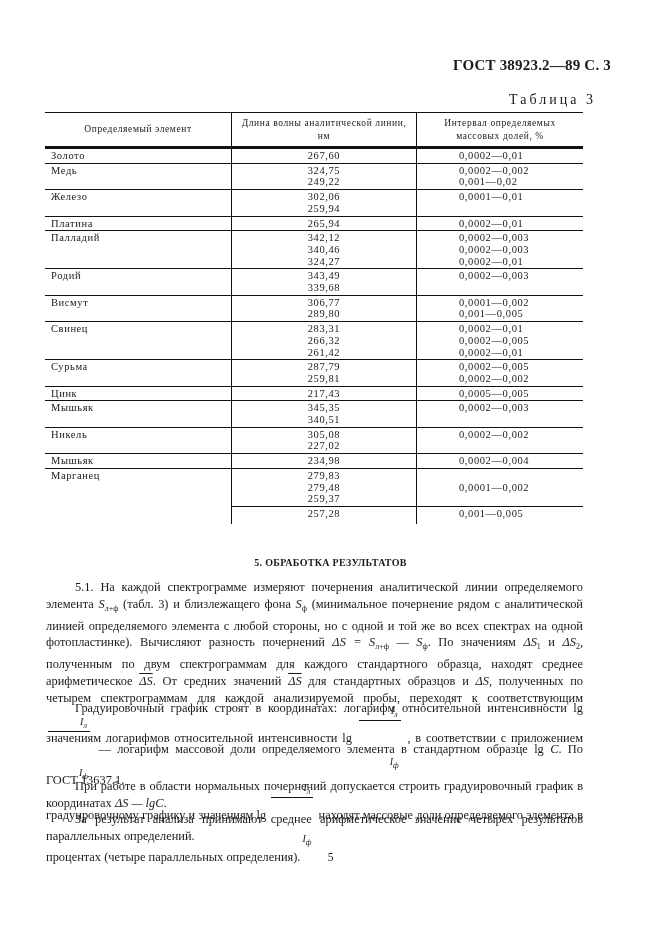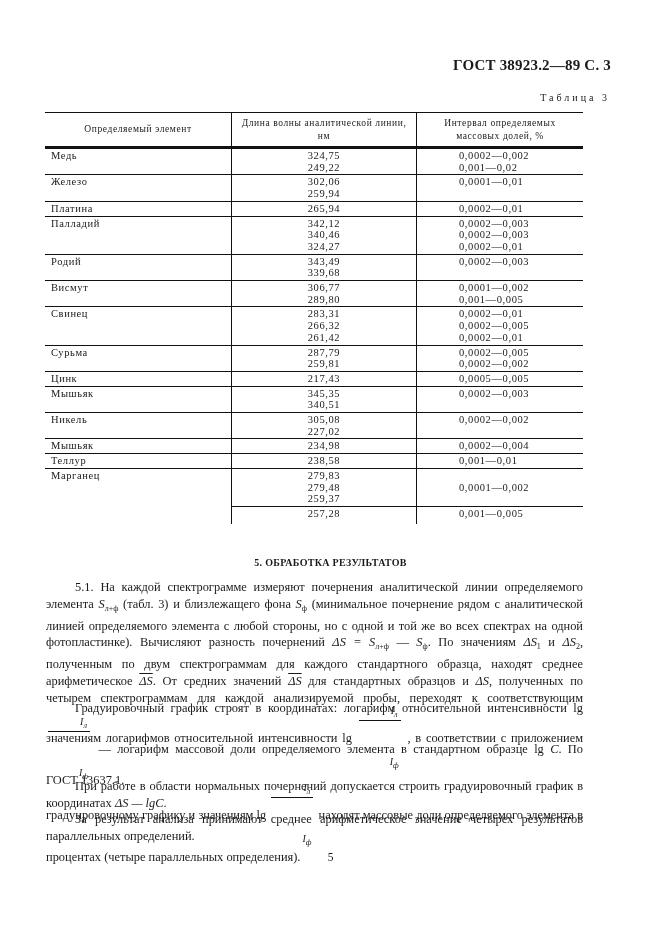--- a/index.html
+++ b/index.html
@@ -1,19 +1,19 @@
 <!DOCTYPE html>
 <html><head>
 <meta charset="utf-8">
 <style>
   html, body { margin: 0; padding: 0; background: #ffffff; }
   body { width: 661px; height: 936px; position: relative; overflow: hidden;
          font-family: "Liberation Serif", "DejaVu Serif", serif; color: #1a1a1a; }
   .page-header { position: absolute; top: 57px; right: 50px; font-weight: bold; font-size: 15px; letter-spacing: 0.2px; }
-  .table-caption { position: absolute; top: 92px; right: 51px; font-size: 10px; letter-spacing: 3px; }
+  .table-caption { position: absolute; top: 92px; right: 65px; font-size: 14px; letter-spacing: 3px; }
   table.data { position: absolute; left: 45px; top: 112px; width: 538px; border-collapse: collapse; font-size: 10.5px; letter-spacing: 0.6px; }
   table.data th { font-weight: normal; font-size: 9.5px; line-height: 13px; text-align: center; vertical-align: middle; height: 33px; padding: 0 6px; border-top: 1.5px solid #111; }
   table.data thead tr { border-bottom: 3px solid #111; }
   table.data td { vertical-align: top; line-height: 11.7px; padding: 1px 0 1px 0; }
   table.data td.el { padding-left: 6px; border-right: 1.2px solid #111; }
   table.data td.wl { text-align: center; border-right: 1.2px solid #111; }
   table.data td.iv { padding-left: 42px; }
   table.data th.c1 { width: 174px; border-right: 1.2px solid #111; }
   table.data th.c2 { width: 172px; border-right: 1.2px solid #111; }
   table.data tbody tr.grp { border-bottom: 1.2px solid #111; }
@@ -45,20 +45,29 @@
 <table class="data">
   <thead>
     <tr>
       <th class="c1">Определяемый элемент</th>
       <th class="c2">Длина волны аналитической линии, нм</th>
       <th>Интервал определяемых массовых долей, %</th>
     </tr>
   </thead>
   <tbody id="tbody">
       <tr class="grp">
+        <td class="el">Золото</td>
+        <td class="wl">
+          <span class="line">267,60</span>
+        </td>
+        <td class="iv">
+          <span class="line">0,0002—0,01</span>
+        </td>
+      </tr>
+      <tr class="grp">
         <td class="el">Медь</td>
         <td class="wl">
           <span class="line">324,75</span>
           <span class="line">249,22</span>
         </td>
         <td class="iv">
           <span class="line">0,0002—0,002</span>
           <span class="line">0,001—0,02</span>
         </td>
       </tr>
@@ -168,29 +177,20 @@
           <span class="line">0,0002—0,002</span>
         </td>
       </tr>
       <tr class="grp">
         <td class="el">Мышьяк</td>
         <td class="wl">
           <span class="line">234,98</span>
         </td>
         <td class="iv">
           <span class="line">0,0002—0,004</span>
-        </td>
-      </tr>
-      <tr class="grp">
-        <td class="el">Теллур</td>
-        <td class="wl">
-          <span class="line">238,58</span>
-        </td>
-        <td class="iv">
-          <span class="line">0,001—0,01</span>
         </td>
       </tr>
       <tr class="">
         <td class="el">Марганец</td>
         <td class="wl">
           <span class="line">279,83</span>
           <span class="line">279,48</span>
           <span class="line">259,37</span>
         </td>
         <td class="iv vmid">

